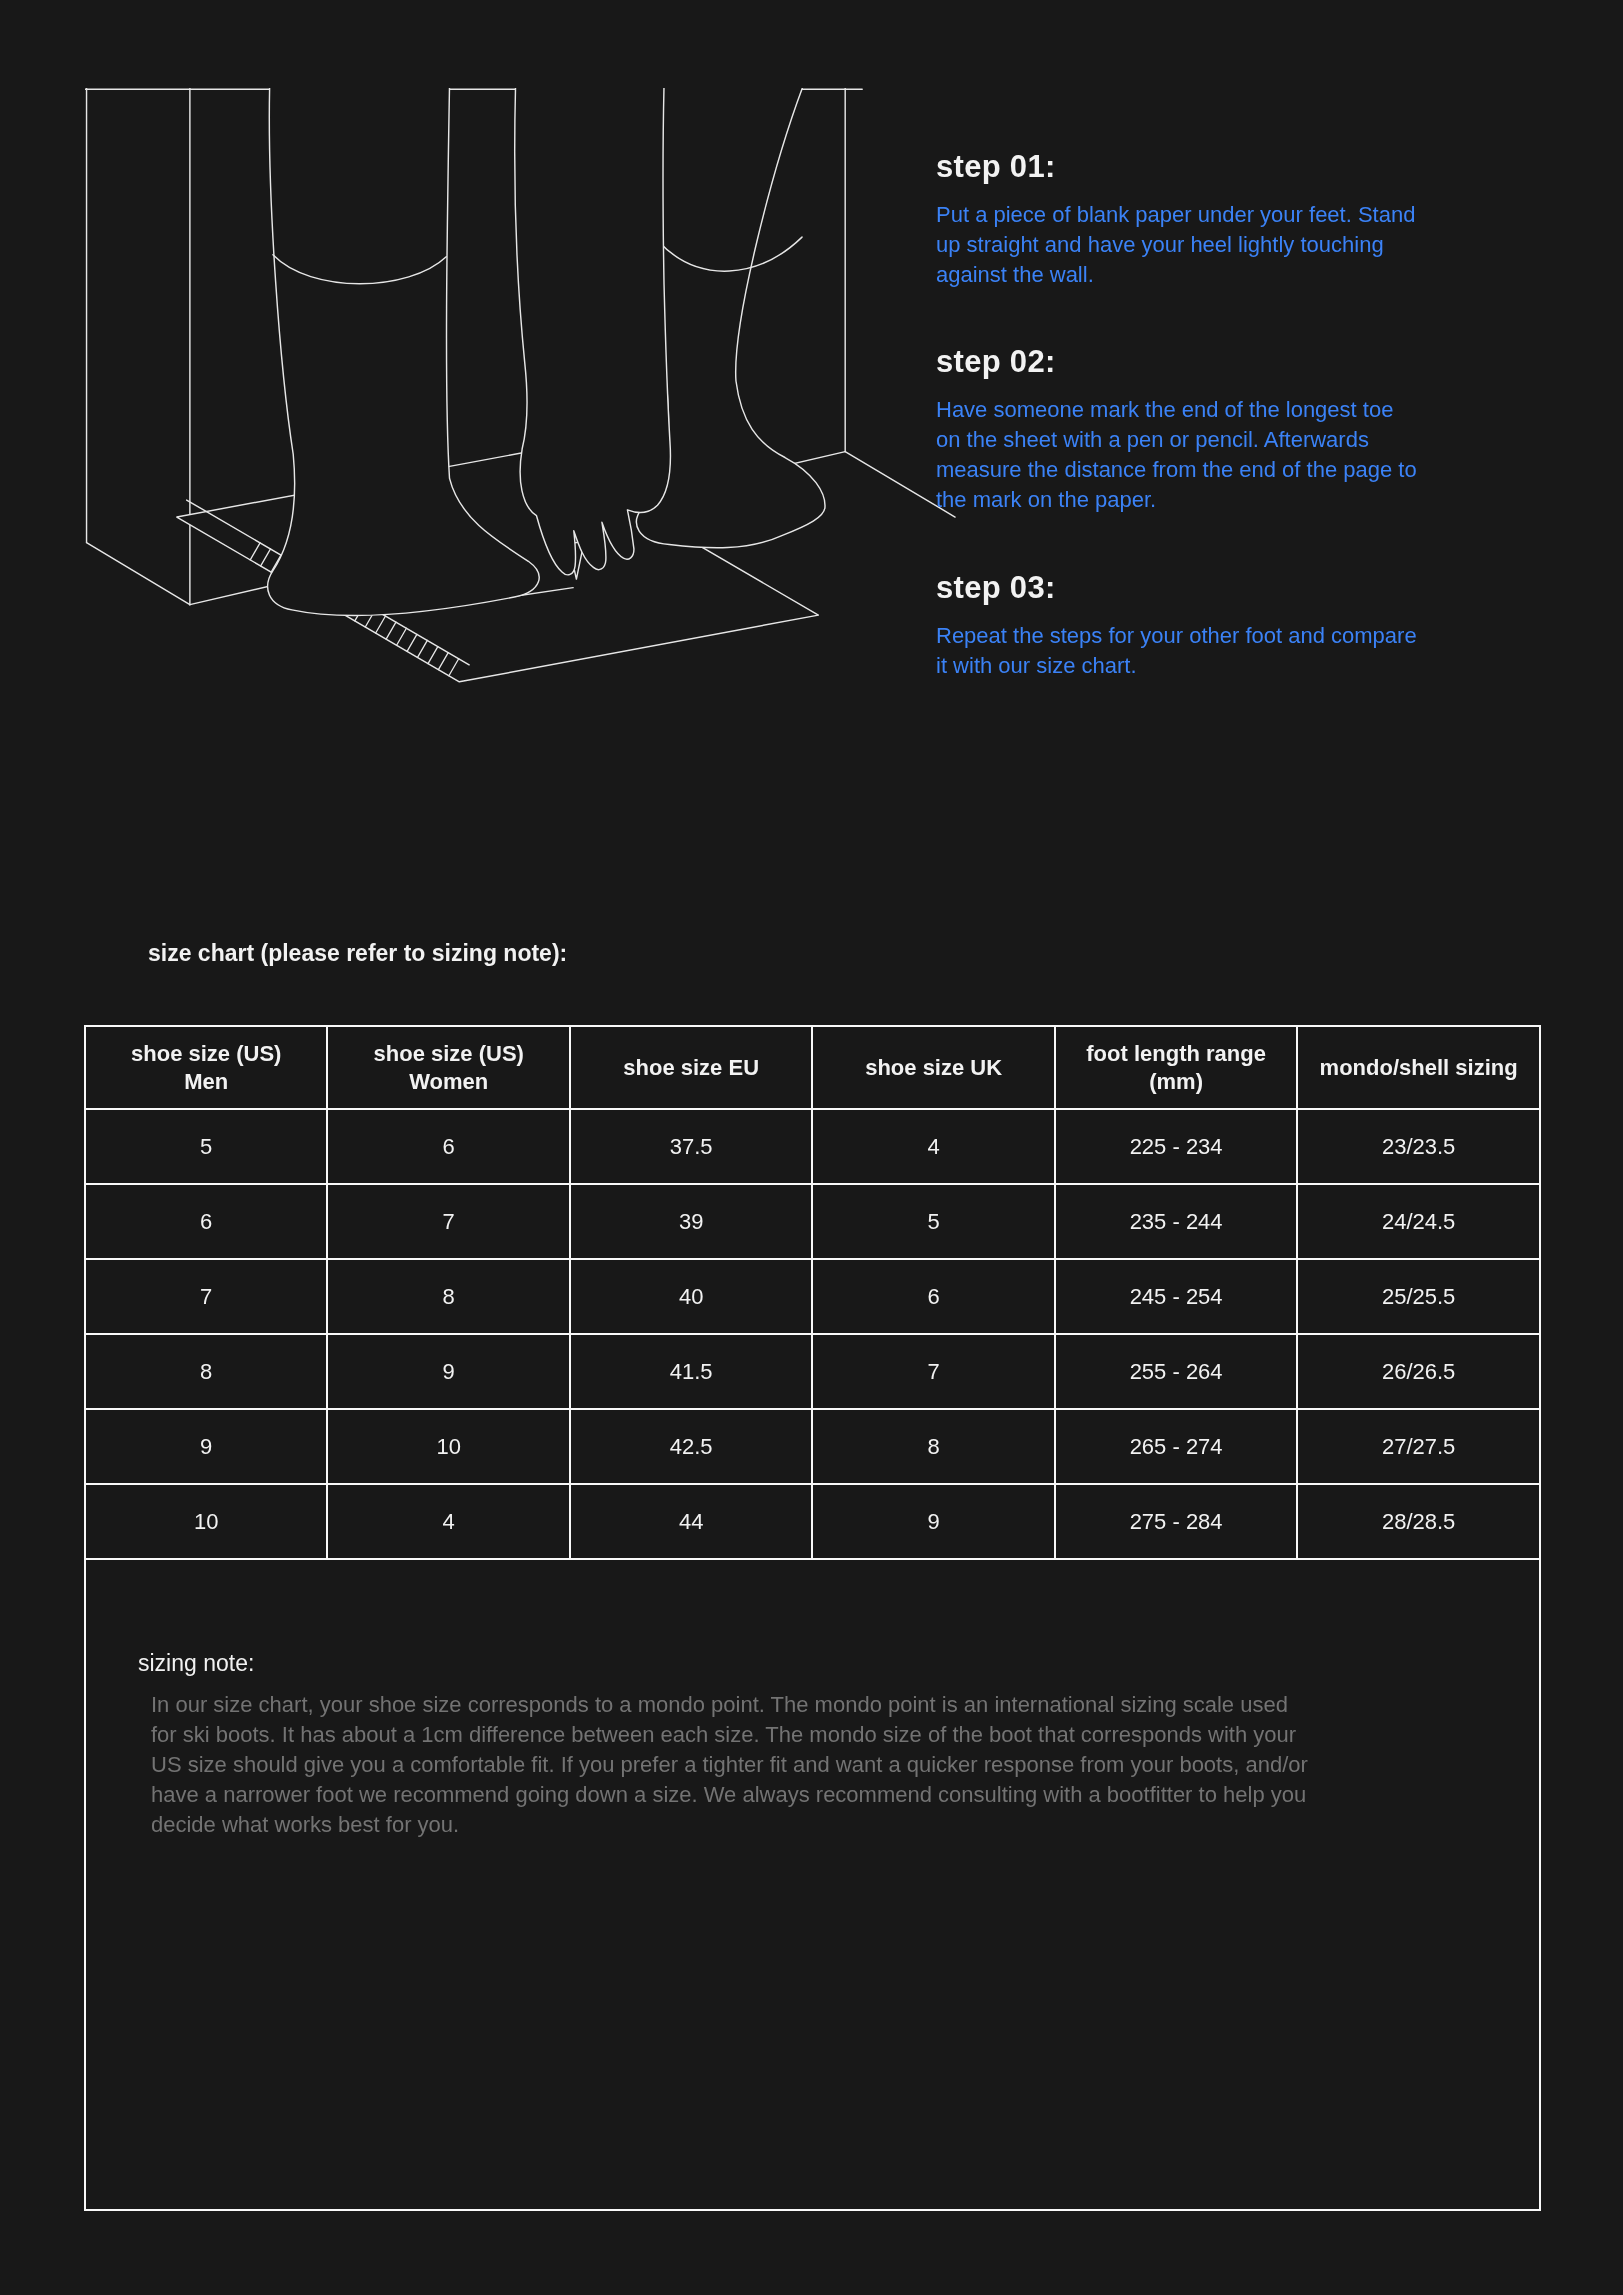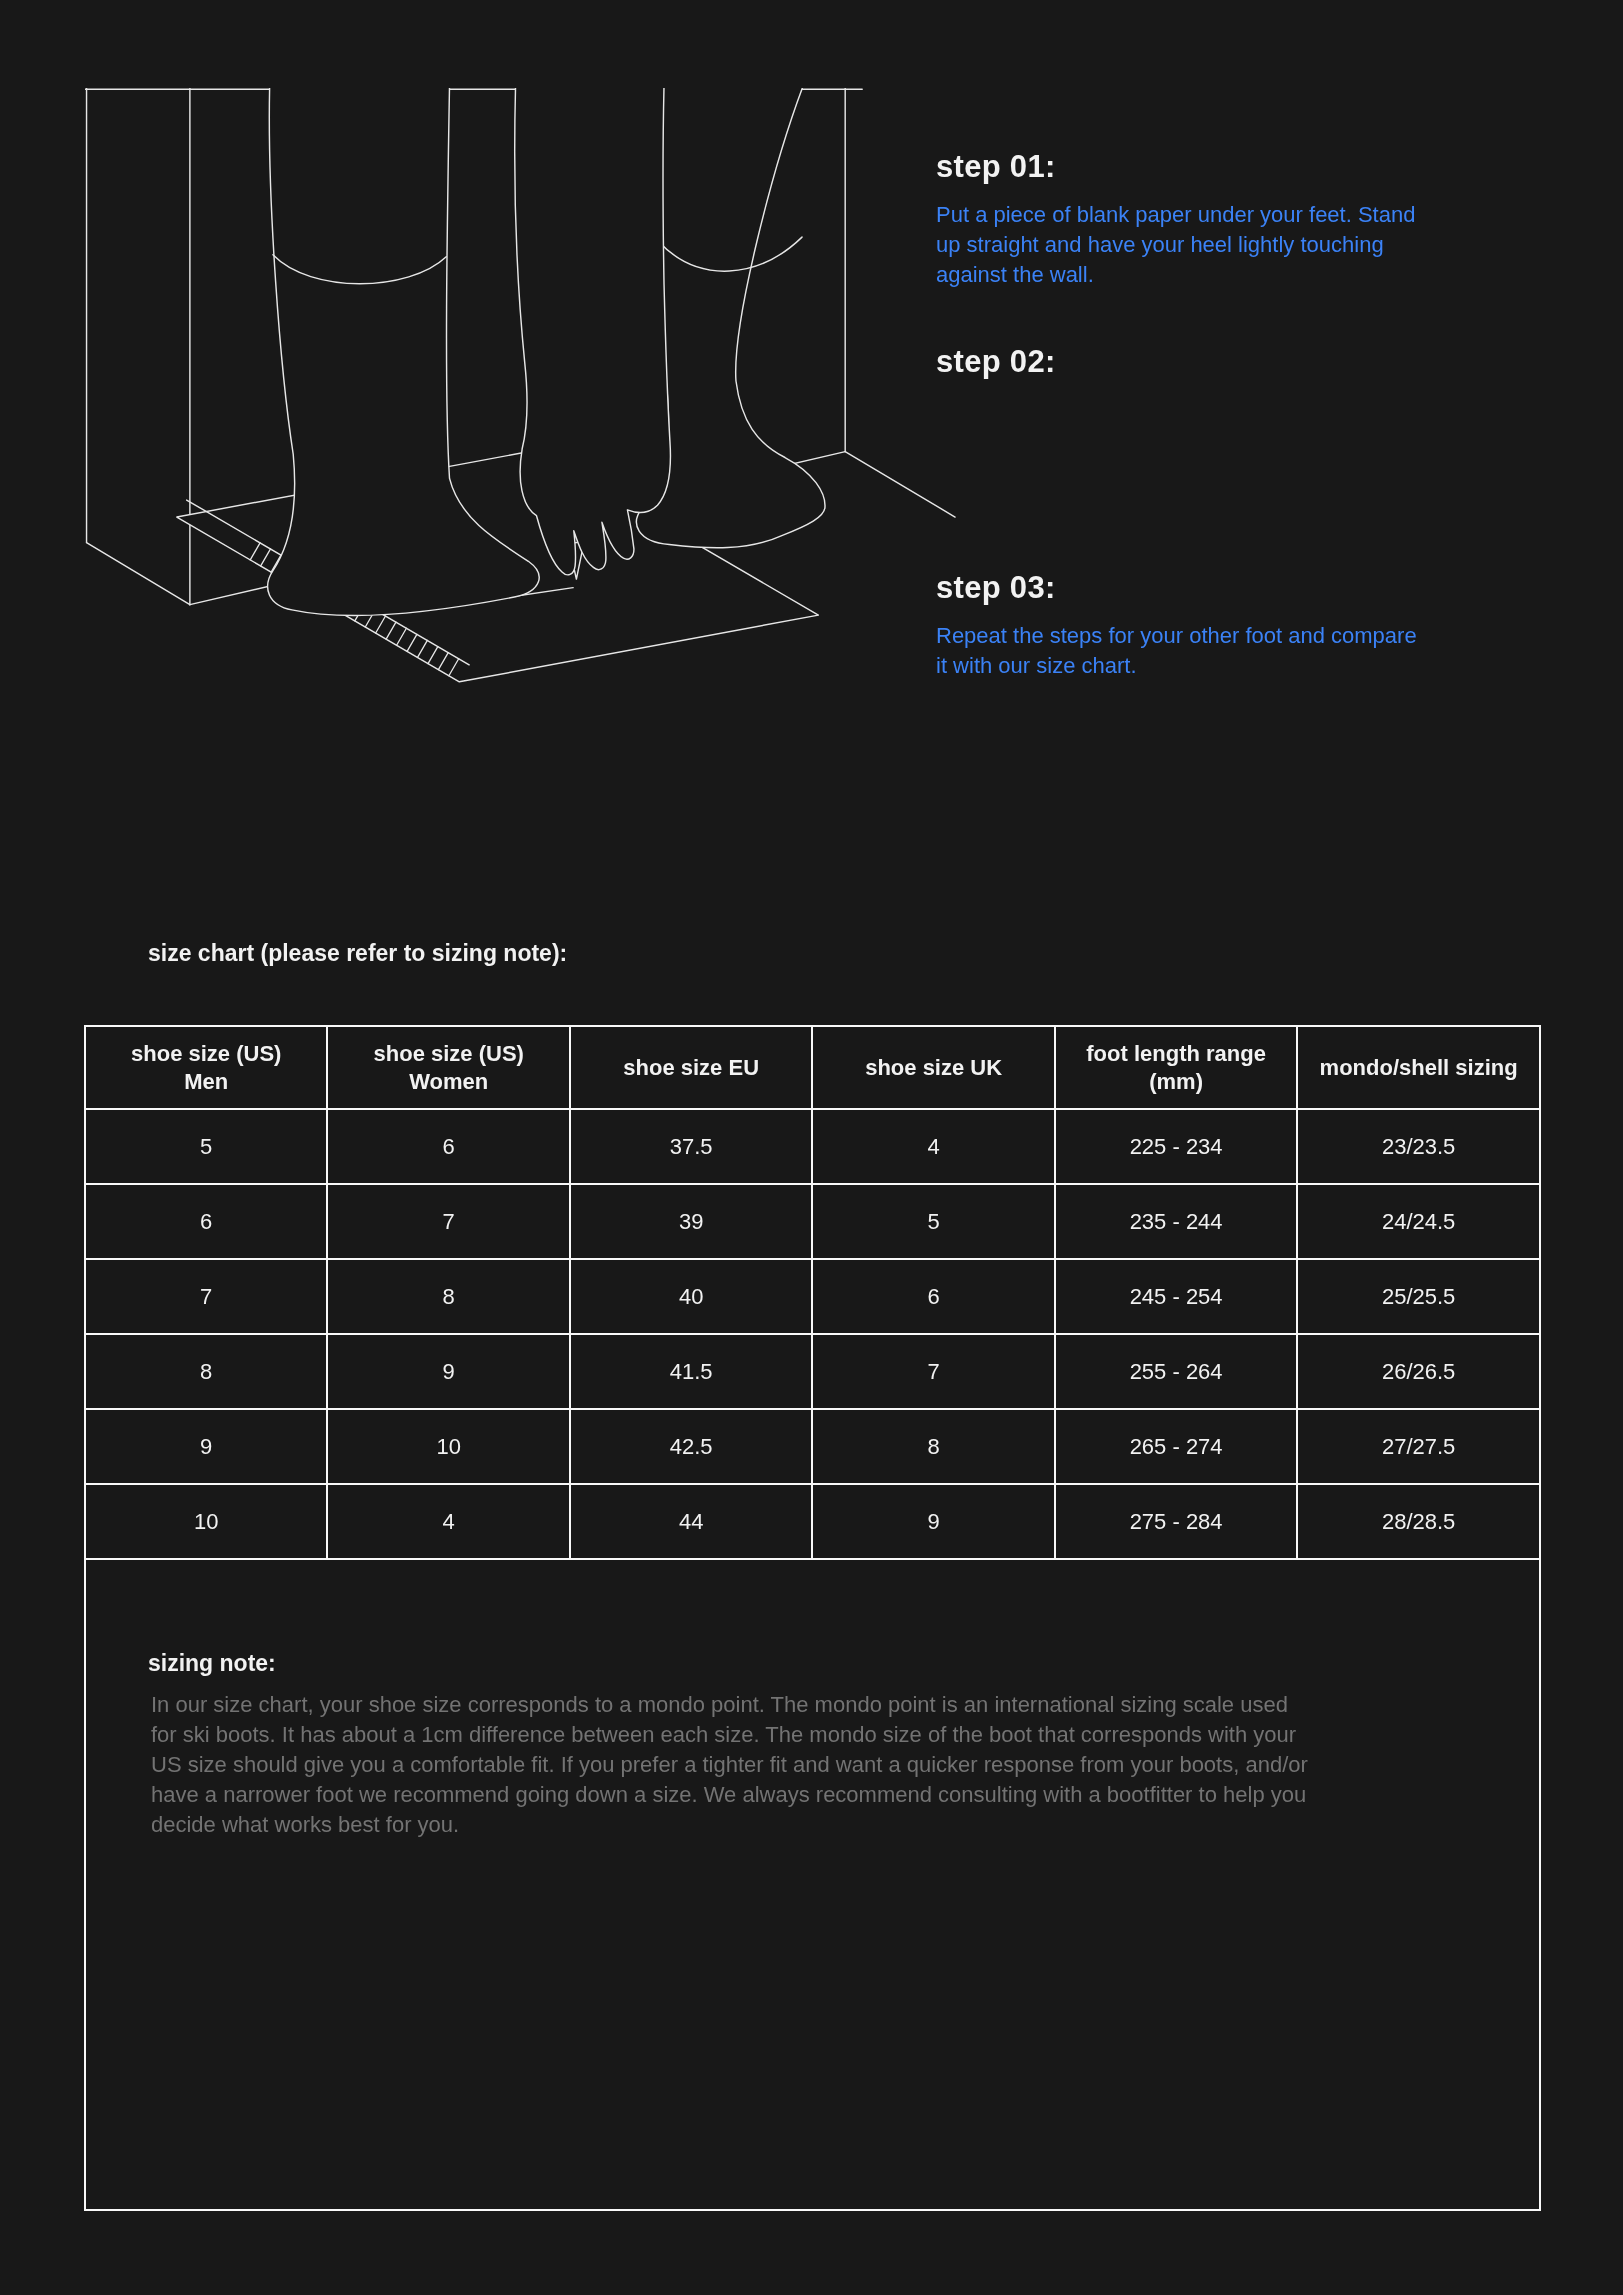--- a/index.html
+++ b/index.html
@@ -17,21 +17,21 @@
 
   .chart-title{position:absolute;left:148px;top:940px;margin:0;font-size:23px;font-weight:bold;}
 
   .big-box{position:absolute;left:84px;top:1025px;width:1453px;height:1182px;border:2px solid #f8f8f8;}
   .big-box table{width:calc(100% + 3.9px);margin:-2px;border-collapse:collapse;table-layout:fixed;border-radius:30px;}
   .big-box th,.big-box td{border:2px solid #f8f8f8;text-align:center;vertical-align:middle;
       font-size:22px;color:#f2f2f2;padding:0;}
   .big-box th{height:81px;font-weight:bold;white-space:pre-line;line-height:27.5px;}
   .big-box td{height:73px;font-weight:normal;}
 
-  .note-title{position:absolute;left:62px;top:623px;margin:0;font-size:23px;font-weight:bold;}
+  .note-title{position:absolute;left:52px;top:623px;margin:0;font-size:23px;font-weight:normal;}
   .note-body{position:absolute;left:62px;top:660px;width:1335px;margin:3px;
       font-size:22px;line-height:30px;white-space:pre-line;color:#737373;}
 </style>
 </head>
 <body>
 
 <div class="page">
 
   <svg class="illustration" viewBox="0 0 1380 1000" fill="none" stroke="#e6e6e6" stroke-width="2.2" stroke-linecap="round" stroke-linejoin="round">
 
@@ -73,20 +73,24 @@
 
   <section>
     <div class="step" id="step1">
       <h3>step 01:</h3>
       <p>Put a piece of blank paper under your feet. Stand
 up straight and have your heel lightly touching
 against the wall.</p>
     </div>
     <div class="step" id="step2">
       <h3>step 02:</h3>
+      <p>Have someone mark the end of the longest toe
+on the sheet with a pen or pencil. Afterwards
+measure the distance from the end of the page to
+the mark on the paper.</p>
     </div>
     <div class="step" id="step3">
       <h3>step 03:</h3>
       <p>Repeat the steps for your other foot and compare
 it with our size chart.</p>
     </div>
   </section>
 
   <h2 class="chart-title">size chart (please refer to sizing note):</h2>
 

